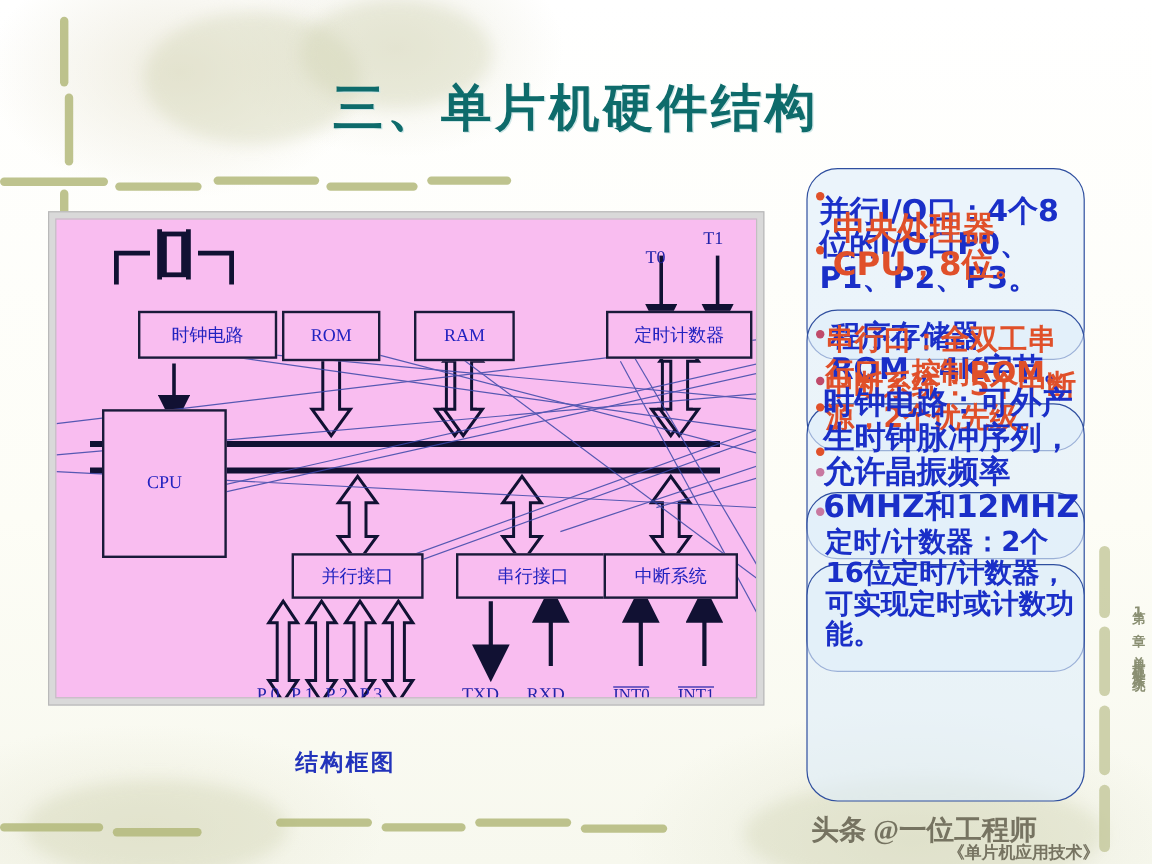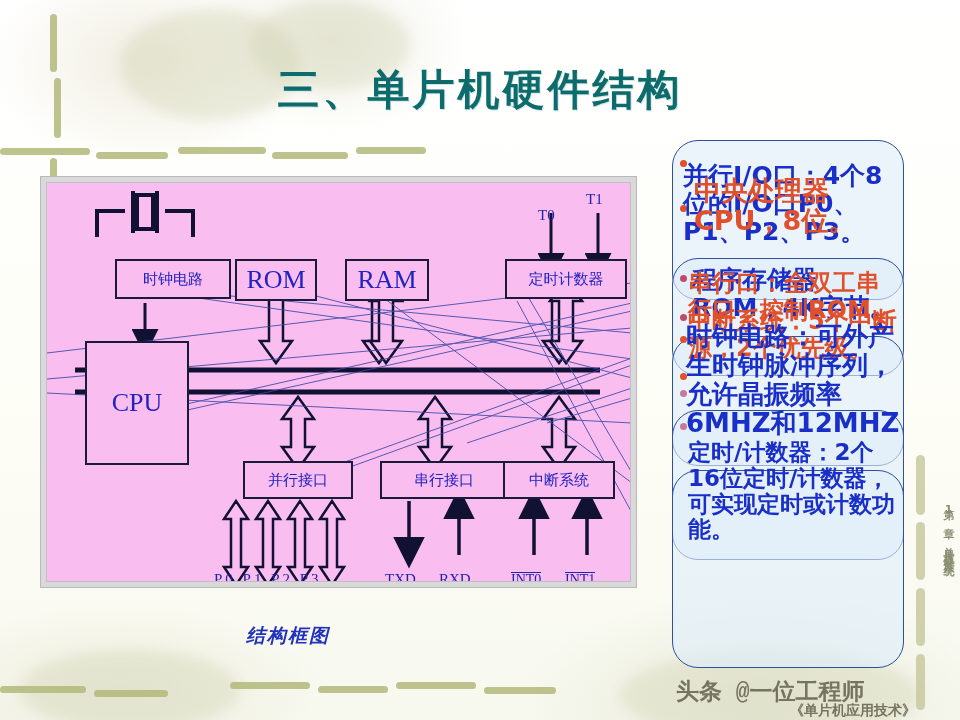--- a/index.html
+++ b/index.html
@@ -29,39 +29,39 @@
   
   #diagram-frame{position:absolute;left:40px;top:176px;width:597px;height:412px;
     background:#d9d9d9;border:1px solid #b9b9b9;padding:5px;box-sizing:border-box;}
   #diagram{position:relative;width:100%;height:100%;background:#f9bdf0;
     border:1px solid #c0c0c0;box-sizing:border-box;overflow:hidden;}
   #diagram svg{position:absolute;left:0;top:0;}
   .node{position:absolute;border:2px solid #1a1a3a;background:#f9bdf0;
     display:flex;align-items:center;justify-content:center;
     color:#2222c0;box-sizing:border-box;white-space:nowrap;}
   .node.cn{font-family:"DejaVu Sans",sans-serif;font-size:15px;}
-  .node.lat{font-family:"Liberation Serif","DejaVu Serif",serif;font-size:26px;text-align:center;}
+  .node.lat{font-family:"Liberation Serif","DejaVu Serif",serif;font-size:15px;text-align:center;}
   .lbl{position:absolute;color:#2222aa;
        font-family:"Liberation Serif","DejaVu Serif",serif;font-size:14px;white-space:nowrap;}
   .lbl.big{font-size:15px;}
   .ovl{border-top:1.6px solid #2222aa;padding-top:0px;display:inline-block;line-height:1.05;}
   #caption{position:absolute;left:246px;top:623px;font-size:19px;font-weight:bold;
-    color:#2233bb;font-family:"DejaVu Sans",sans-serif;letter-spacing:2px;font-style:italic;}
+    color:#2233bb;font-family:"DejaVu Sans",sans-serif;letter-spacing:2px;}
 
   
   #panels{position:absolute;left:672px;top:140px;width:232px;height:528px;}
   .panel{position:absolute;left:0;width:232px;border:1.6px solid #2f4f9f;
     border-radius:26px;background:rgba(222,238,250,.62);box-sizing:border-box;}
   .ptxt{position:absolute;left:0;width:232px;box-sizing:border-box;
     font-family:"DejaVu Sans",sans-serif;font-weight:bold;line-height:1.12;}
   .dotcol{position:absolute;left:8px;width:16px;}
   .dot{width:7px;height:7px;border-radius:50%;display:block;margin-bottom:0;}
 
   #wm1{position:absolute;left:676px;top:676px;font-size:23px;font-weight:bold;
-    color:#6d6a58;font-family:Liberation Mono, monospace;opacity:.92;}
+    color:#6d6a58;font-family:Liberation Serif, serif;opacity:.92;}
   #wm2{position:absolute;left:790px;top:702px;font-size:14px;font-weight:bold;
     color:#6d6a58;font-family:"DejaVu Sans",sans-serif;opacity:.92;}
 
   #sidetab{position:absolute;left:932px;top:500px;width:22px;
     font-family:"DejaVu Sans",sans-serif;font-size:11px;font-weight:bold;
     color:#8a8f72;writing-mode:vertical-rl;text-orientation:upright;
     letter-spacing:3px;line-height:1.1;}
   .sidevine{position:absolute;left:916px;width:9px;background:#c3c79a;border-radius:5px;opacity:.8;}
 </style>
 </head>

